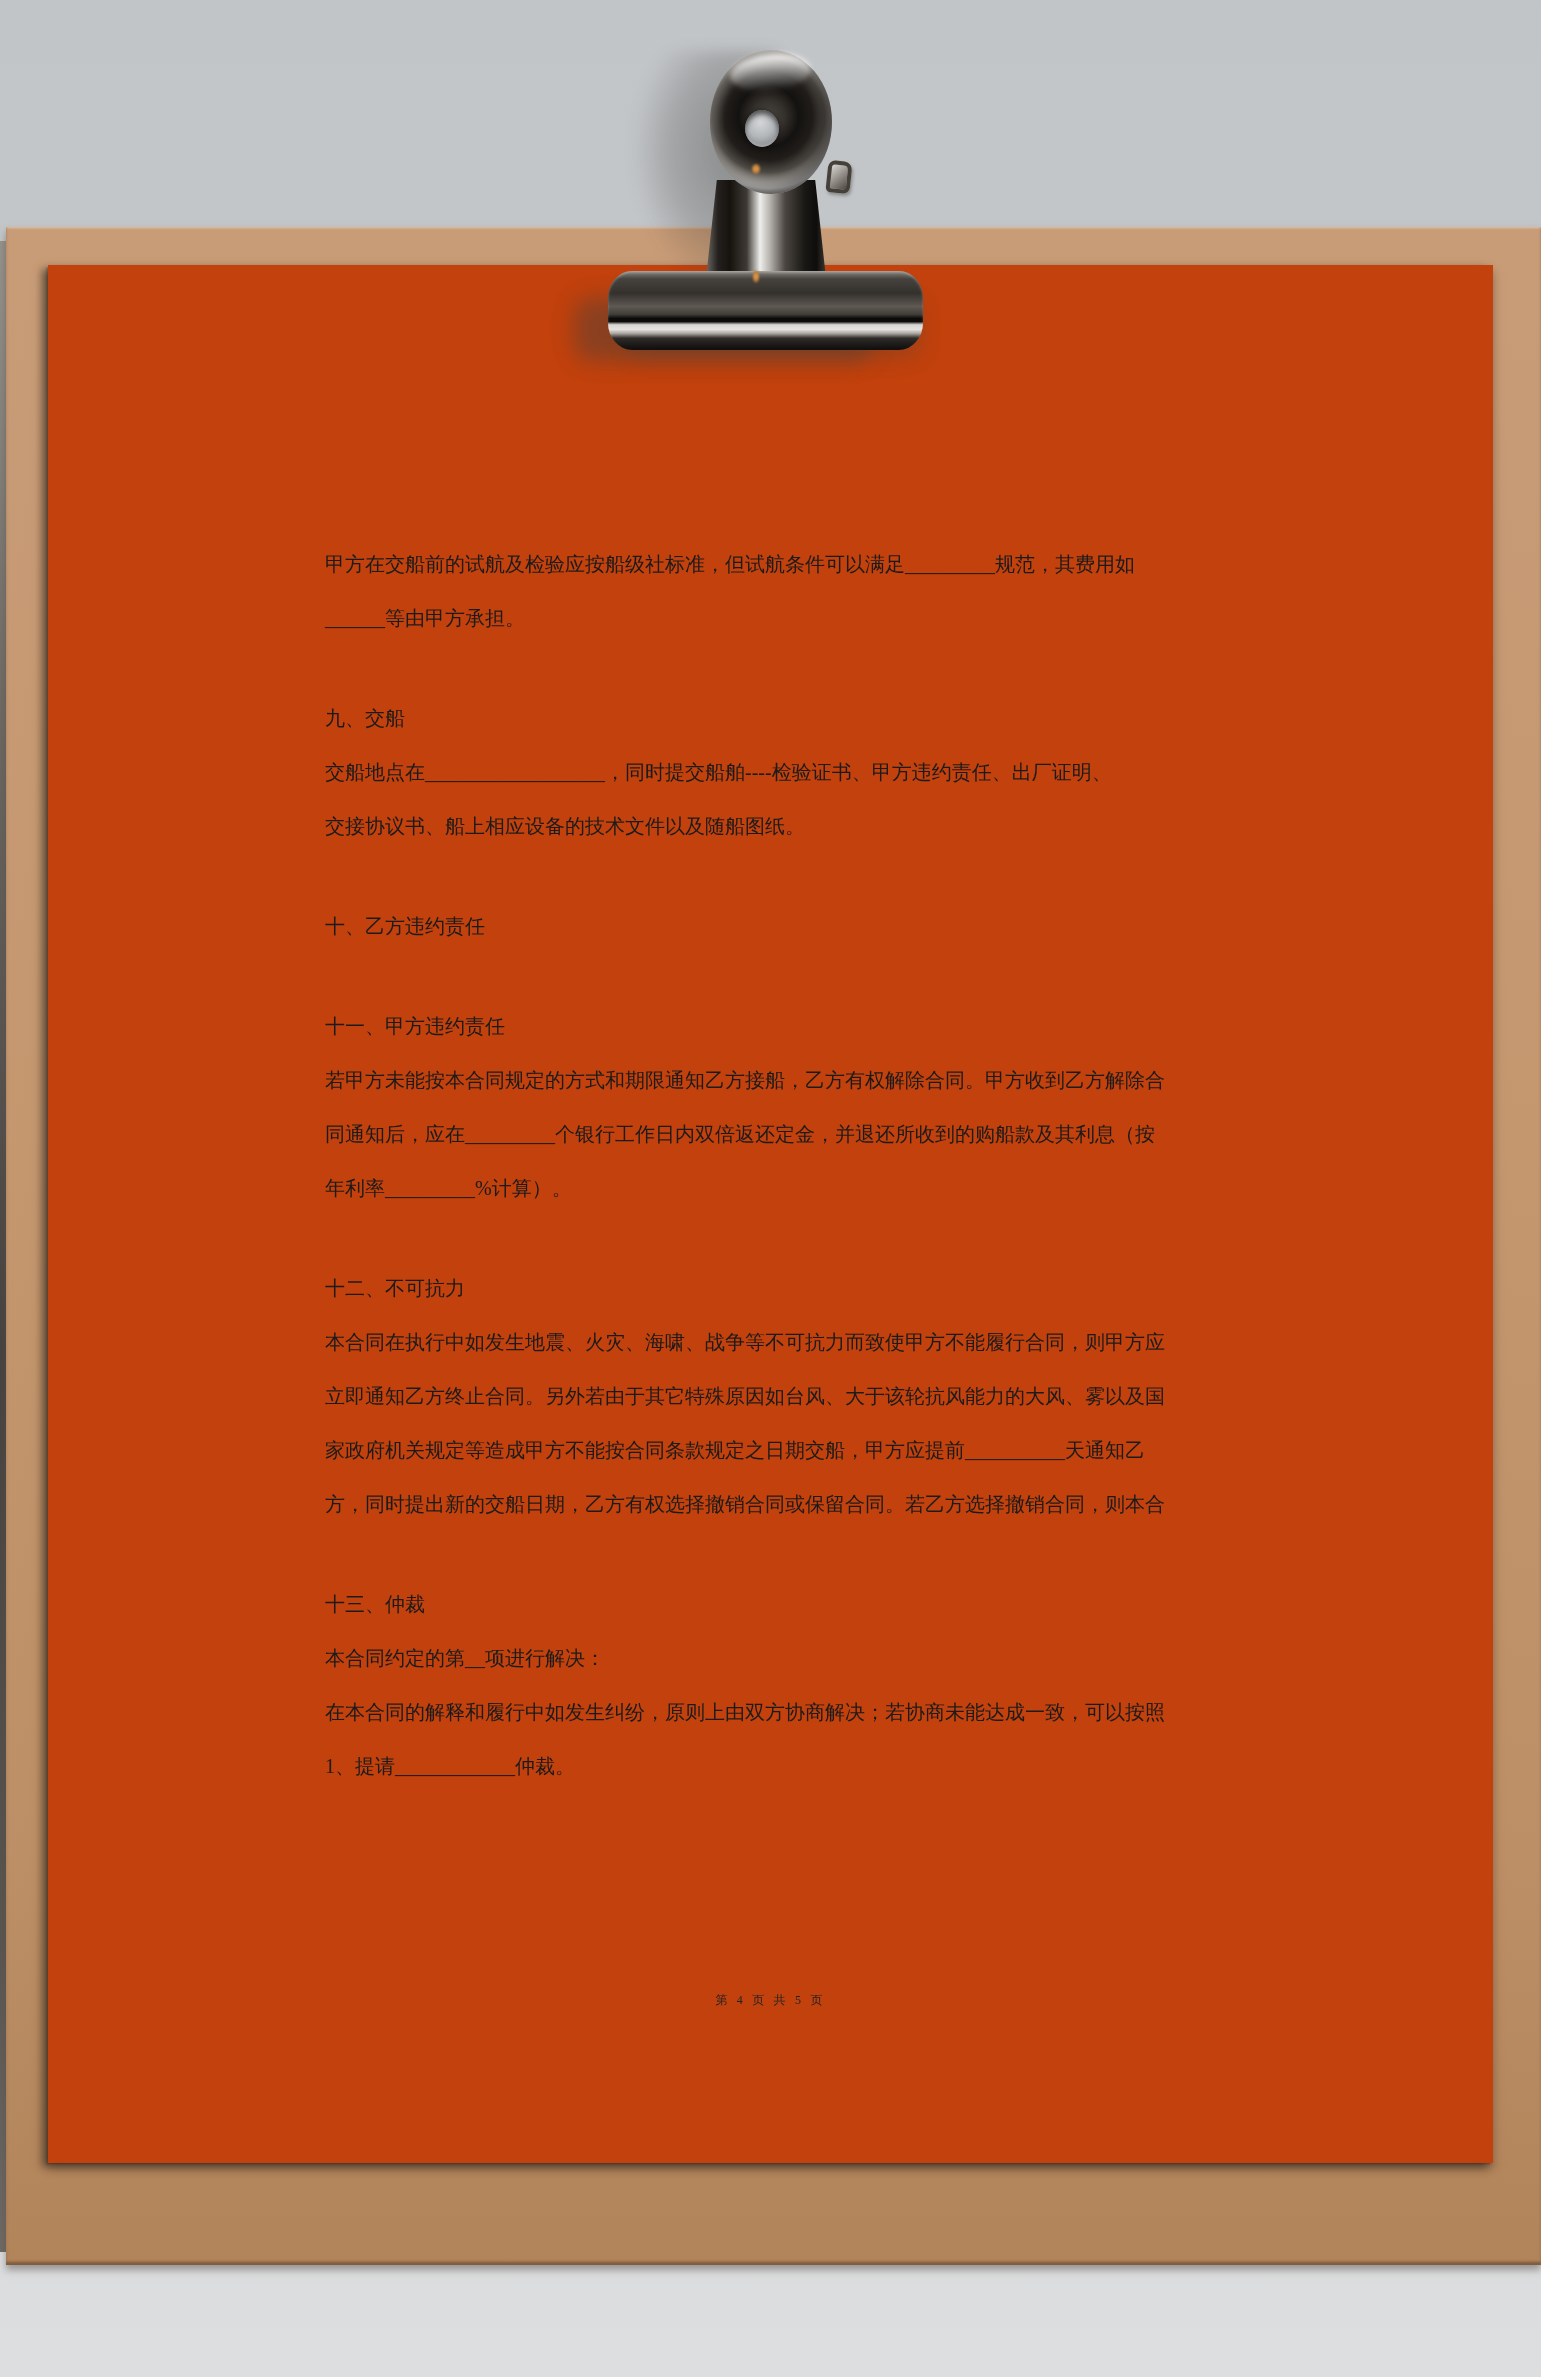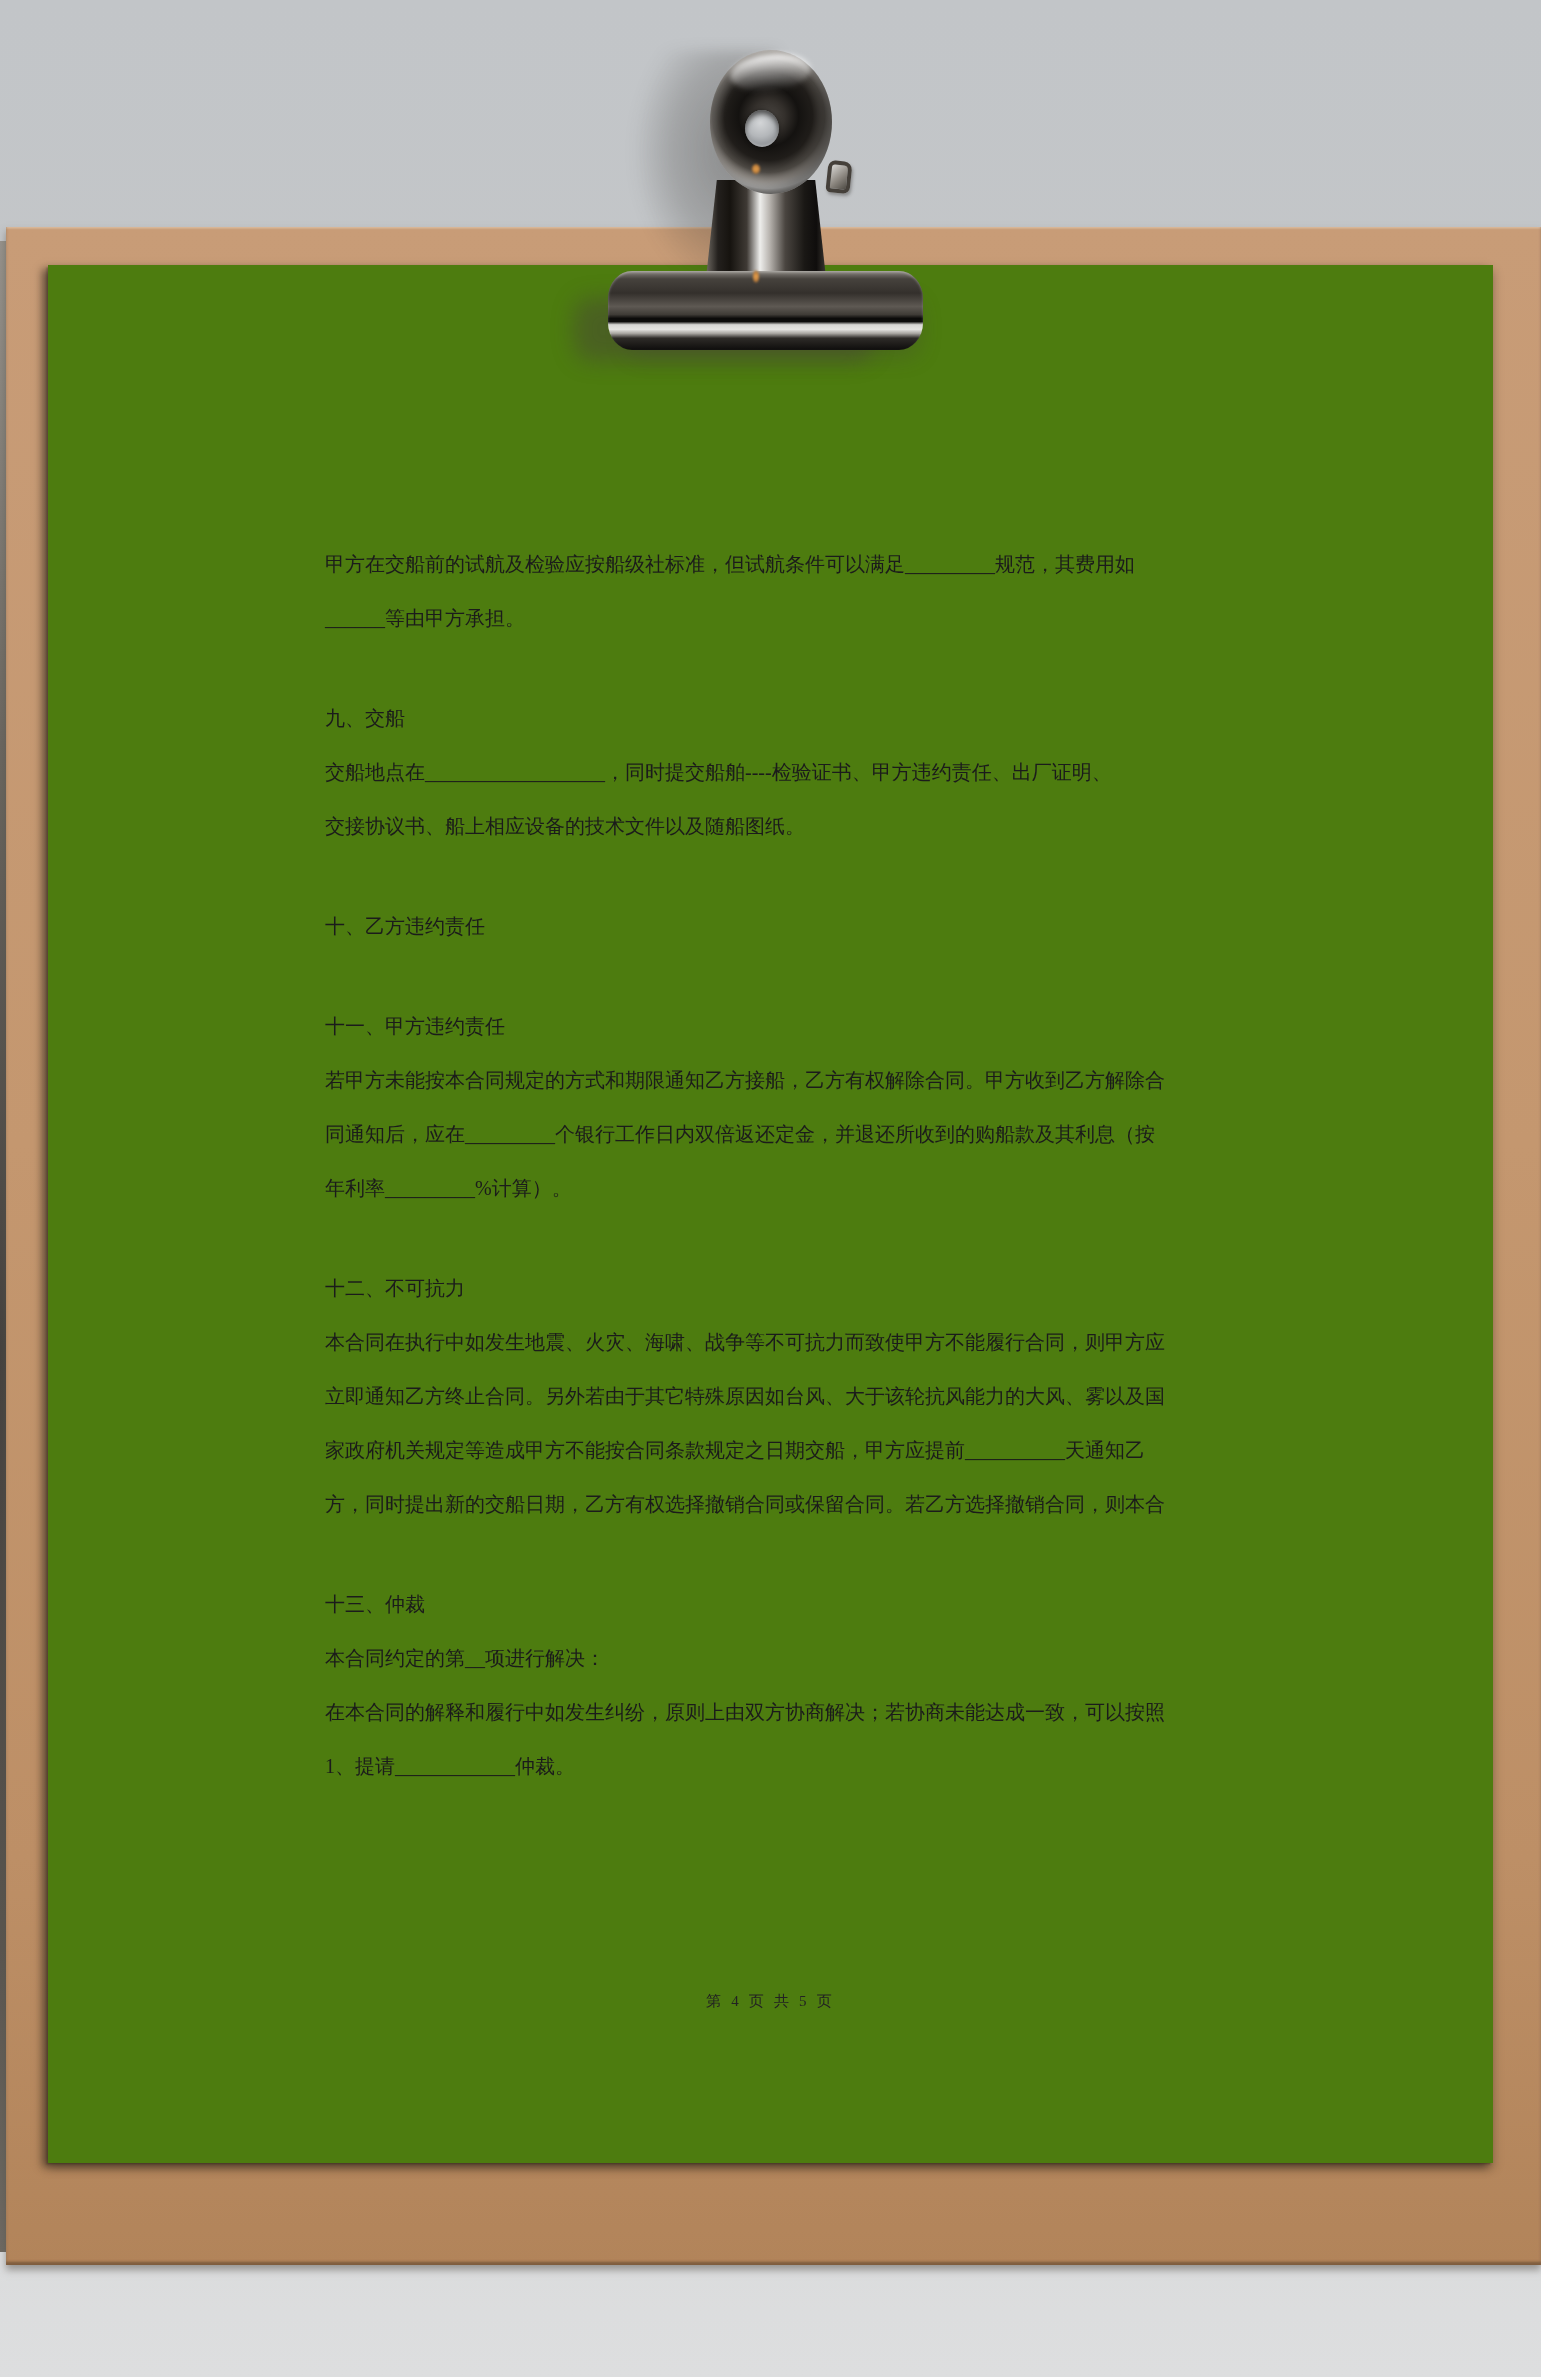--- a/index.html
+++ b/index.html
@@ -13,35 +13,35 @@
     position:absolute;left:0;top:241px;width:8px;height:2011px;
     background:linear-gradient(180deg,#97938c 0%,#6b6760 25%,#45423f 55%,#5a5650 85%,#6e6a63 100%);
   }
   .board{
     position:absolute;left:6.4px;top:227px;width:1535px;height:2038px;
     background:linear-gradient(180deg,#c89c77 0%,#c4976F 45%,#bd8f66 80%,#b2845a 100%);
     box-shadow:0 4.8px 7.2px rgba(85,80,74,.5), inset 0 -3.2px 2.4px rgba(62,45,28,.45), inset 0 1.6px 1.6px rgba(255,240,225,.35);
   }
   .paper{
     position:absolute;left:48px;top:265px;width:1445px;height:1898px;
-    background:#4d7c0f;z-index:2;
+    background:#c2410c;z-index:2;
     box-shadow:-6.4px 4px 8px rgba(40,32,24,.55), -1.6px 1.6px 1.6px rgba(40,32,24,.3), 0 5.6px 9.6px rgba(40,32,24,.35);
   }
   
   .doc{
     position:absolute;left:277px;top:272px;width:899px;
     font-size:20px;line-height:54px;color:#1b1b1b;
   }
   .line{height:54px;white-space:nowrap;}
   .heading{font-weight:normal;}
   .para{margin-bottom:46px;}
   .para:last-child{margin-bottom:0;}
   .footer{
     position:absolute;left:0;top:1727px;width:1445px;text-align:center;
-    font-size:15px;letter-spacing:3.2px;color:#222;line-height:normal;
+    font-size:12px;letter-spacing:3.2px;color:#222;line-height:normal;
   }
   
   .clip{position:absolute;inset:0;z-index:5;pointer-events:none;}
   .clip > div{position:absolute;}
   .clip-shadow{
     left:634px;top:50px;width:144px;height:241px;
     background:radial-gradient(ellipse at 72% 42%,rgba(52,50,47,.40) 0%,rgba(52,50,47,.22) 45%,rgba(52,50,47,0) 72%);
     filter:blur(6.4px);
   }
   .clip-lever{

